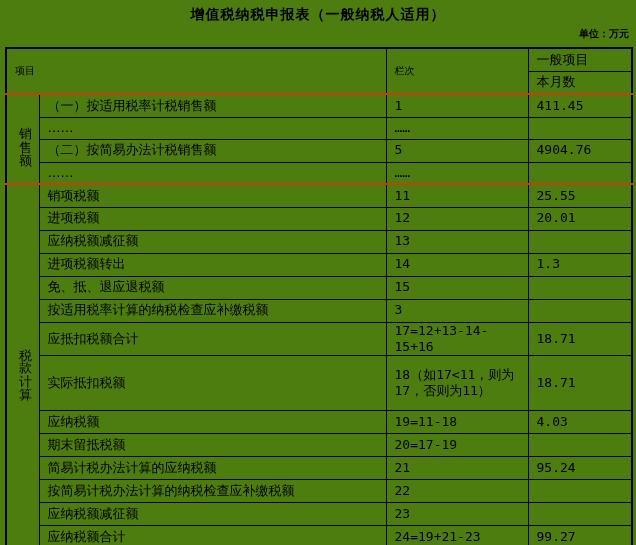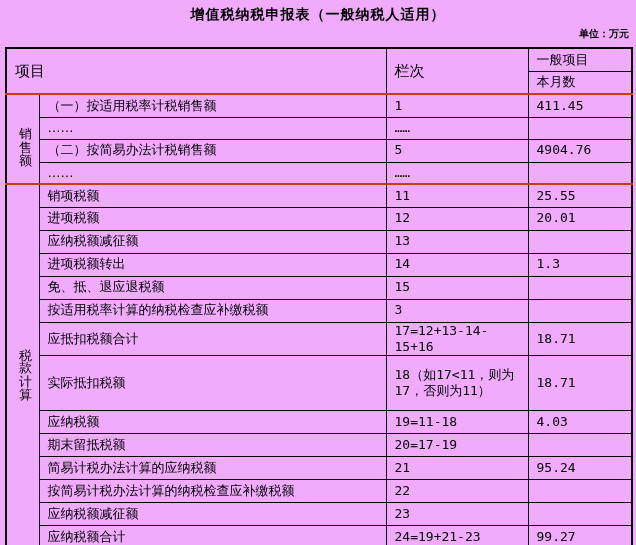--- a/index.html
+++ b/index.html
@@ -9,21 +9,21 @@
     width: 636px;
     height: 545px;
     font-family: "DejaVu Sans", sans-serif;
     color: #000000;
     overflow: hidden;
   }
   .page {
     position: relative;
     width: 636px;
     height: 545px;
-    background: #f0abfc;
+    background: #4d7c0f;
   }
   .title {
     position: absolute;
     top: 6px;
     left: 0;
     width: 636px;
     text-align: center;
     font-size: 14px;
     font-weight: bold;
     letter-spacing: 1px;
@@ -69,21 +69,21 @@
     display: inline-block;
     writing-mode: vertical-lr;
     text-orientation: upright;
     letter-spacing: 13px;
     font-size: 13px;
   }
   td.num {
     font-family: "DejaVu Sans Mono", "DejaVu Sans", monospace;
     font-size: 13px;
   }
-  td.item-head, td.col-head { font-size: 15px; }
+  td.item-head, td.col-head { font-size: 10px; }
 </style>
 </head>
 <body>
 
 <div class="page">
   <div class="title">增值税纳税申报表（一般纳税人适用）</div>
   <div class="unit">单位：万元</div>
 
   <table class="vat">
     <colgroup>

